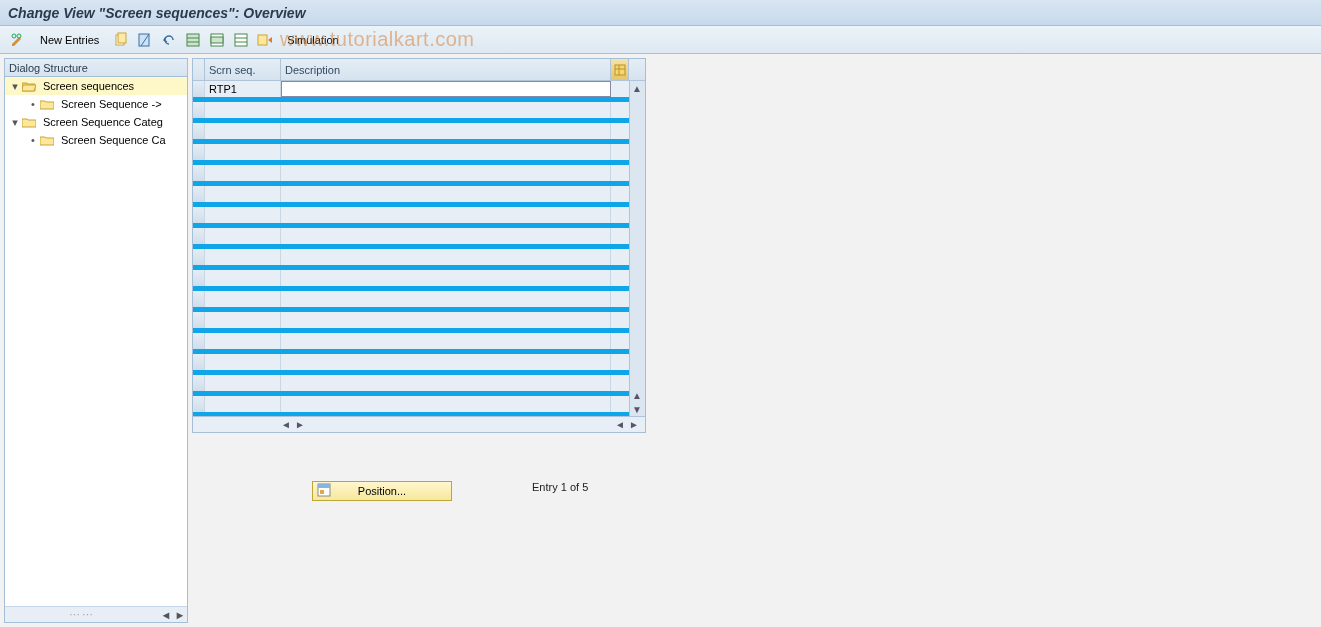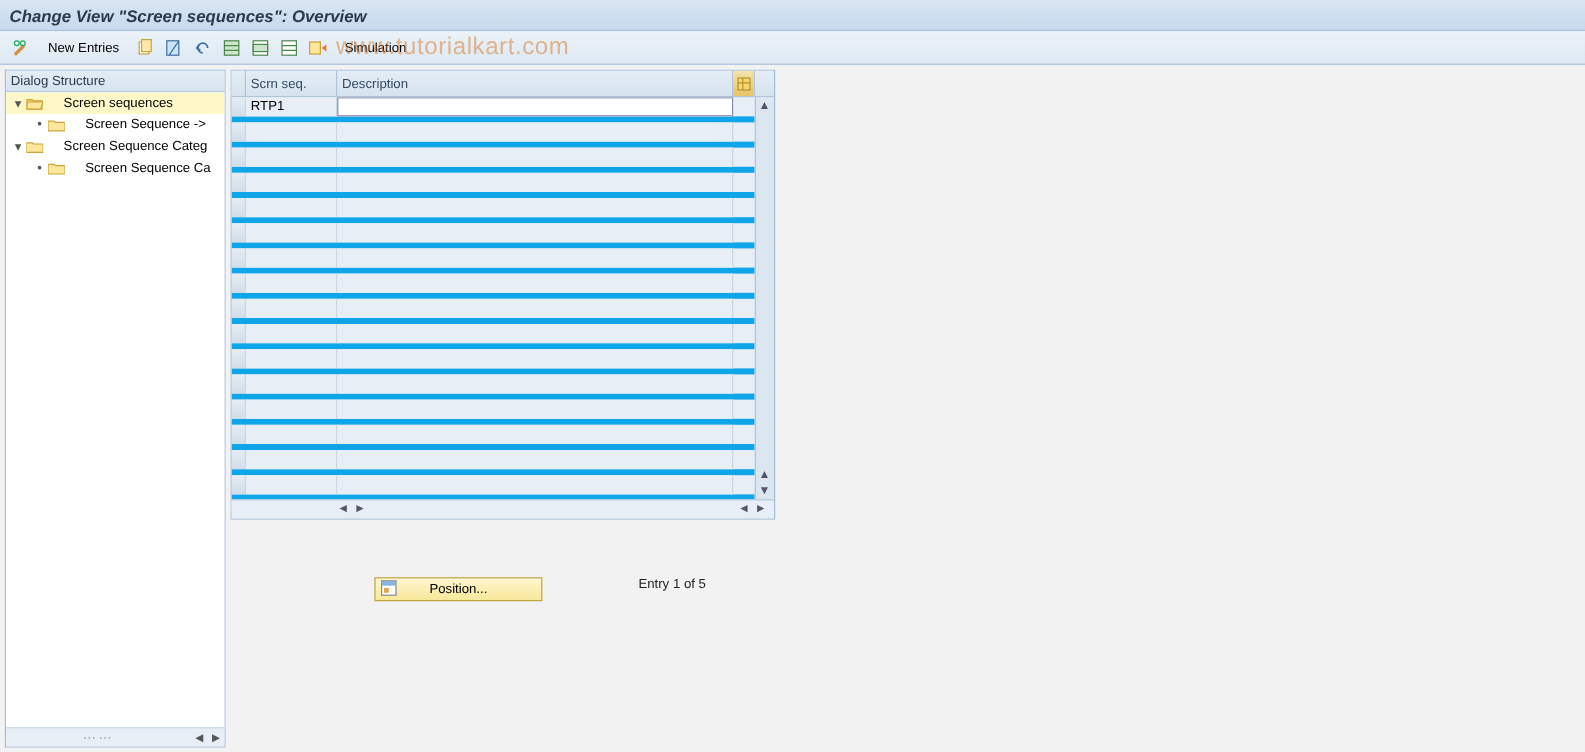--- a/index.html
+++ b/index.html
@@ -88,21 +88,21 @@
   .treerow {
     height: 18px;
     display: flex; align-items: center;
     white-space: nowrap;
     overflow: hidden;
     cursor: pointer;
   }
   .treerow.selected { background: #fef7c8; }
   .treerow .exp { width: 12px; text-align: center; color: #555; font-size: 11px; }
   .treerow .icon { width: 16px; display:flex; align-items:center; justify-content:center;}
-  .treerow .label { padding-left: 16px; }
+  .treerow .label { padding-left: 6px; }
   .treefooter {
     height: 16px;
     border-top: 1px solid #c6d6e6;
     background: #e7eef6;
     display: flex; align-items: center;
     justify-content: flex-end;
     gap: 0;
   }
   .treefooter .grip {
     flex: 1;

